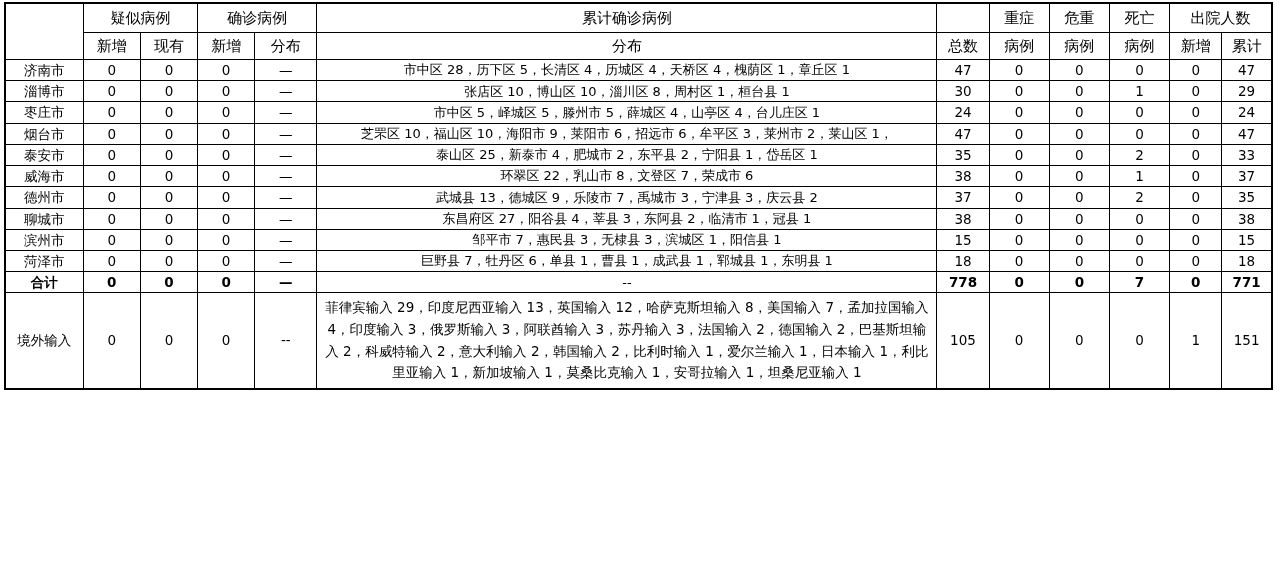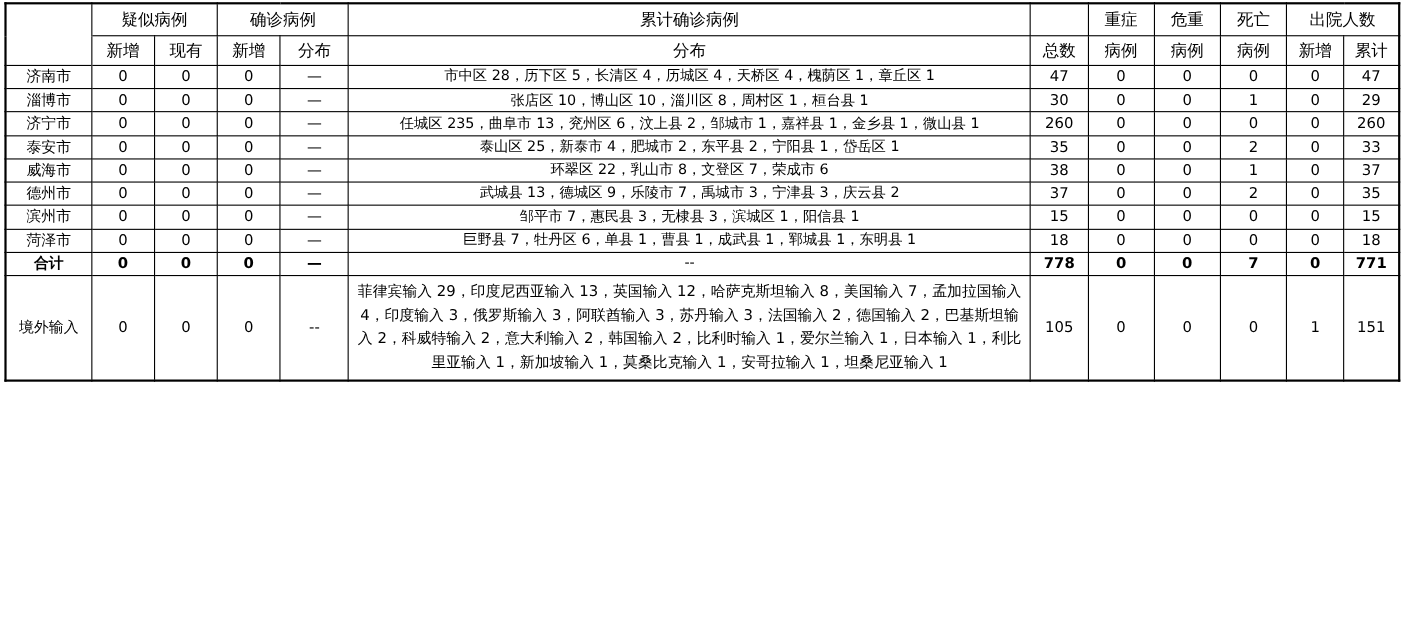--- a/index.html
+++ b/index.html
@@ -172,32 +172,46 @@
           <td class="num">—</td>
           <td class="distrib">张店区 10，博山区 10，淄川区 8，周村区 1，桓台县 1</td>
           <td class="num">30</td>
           <td class="num">0</td>
           <td class="num">0</td>
           <td class="num">1</td>
           <td class="num">0</td>
           <td class="num">29</td>
         </tr>
         <tr>
-          <td class="city">济宁市</td>
-          <td class="num">0</td>
-          <td class="num">0</td>
-          <td class="num">0</td>
-          <td class="num">—</td>
-          <td class="distrib">任城区 235，曲阜市 13，兖州区 6，汶上县 2，邹城市 1，嘉祥县 1，金乡县 1，微山县 1</td>
-          <td class="num">260</td>
-          <td class="num">0</td>
-          <td class="num">0</td>
-          <td class="num">0</td>
-          <td class="num">0</td>
-          <td class="num">260</td>
+          <td class="city">枣庄市</td>
+          <td class="num">0</td>
+          <td class="num">0</td>
+          <td class="num">0</td>
+          <td class="num">—</td>
+          <td class="distrib">市中区 5，峄城区 5，滕州市 5，薛城区 4，山亭区 4，台儿庄区 1</td>
+          <td class="num">24</td>
+          <td class="num">0</td>
+          <td class="num">0</td>
+          <td class="num">0</td>
+          <td class="num">0</td>
+          <td class="num">24</td>
+        </tr>
+        <tr>
+          <td class="city">烟台市</td>
+          <td class="num">0</td>
+          <td class="num">0</td>
+          <td class="num">0</td>
+          <td class="num">—</td>
+          <td class="distrib">芝罘区 10，福山区 10，海阳市 9，莱阳市 6，招远市 6，牟平区 3，莱州市 2，莱山区 1，</td>
+          <td class="num">47</td>
+          <td class="num">0</td>
+          <td class="num">0</td>
+          <td class="num">0</td>
+          <td class="num">0</td>
+          <td class="num">47</td>
         </tr>
         <tr>
           <td class="city">泰安市</td>
           <td class="num">0</td>
           <td class="num">0</td>
           <td class="num">0</td>
           <td class="num">—</td>
           <td class="distrib">泰山区 25，新泰市 4，肥城市 2，东平县 2，宁阳县 1，岱岳区 1</td>
           <td class="num">35</td>
           <td class="num">0</td>
@@ -226,20 +240,34 @@
           <td class="num">0</td>
           <td class="num">0</td>
           <td class="num">—</td>
           <td class="distrib">武城县 13，德城区 9，乐陵市 7，禹城市 3，宁津县 3，庆云县 2</td>
           <td class="num">37</td>
           <td class="num">0</td>
           <td class="num">0</td>
           <td class="num">2</td>
           <td class="num">0</td>
           <td class="num">35</td>
+        </tr>
+        <tr>
+          <td class="city">聊城市</td>
+          <td class="num">0</td>
+          <td class="num">0</td>
+          <td class="num">0</td>
+          <td class="num">—</td>
+          <td class="distrib">东昌府区 27，阳谷县 4，莘县 3，东阿县 2，临清市 1，冠县 1</td>
+          <td class="num">38</td>
+          <td class="num">0</td>
+          <td class="num">0</td>
+          <td class="num">0</td>
+          <td class="num">0</td>
+          <td class="num">38</td>
         </tr>
         <tr>
           <td class="city">滨州市</td>
           <td class="num">0</td>
           <td class="num">0</td>
           <td class="num">0</td>
           <td class="num">—</td>
           <td class="distrib">邹平市 7，惠民县 3，无棣县 3，滨城区 1，阳信县 1</td>
           <td class="num">15</td>
           <td class="num">0</td>

